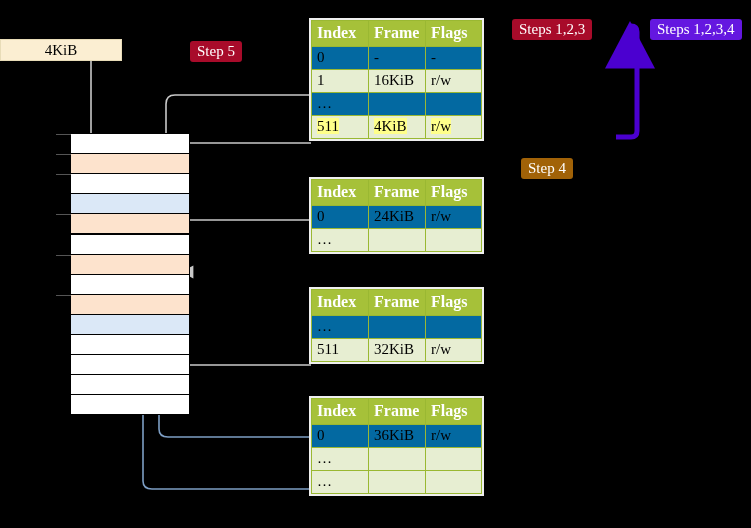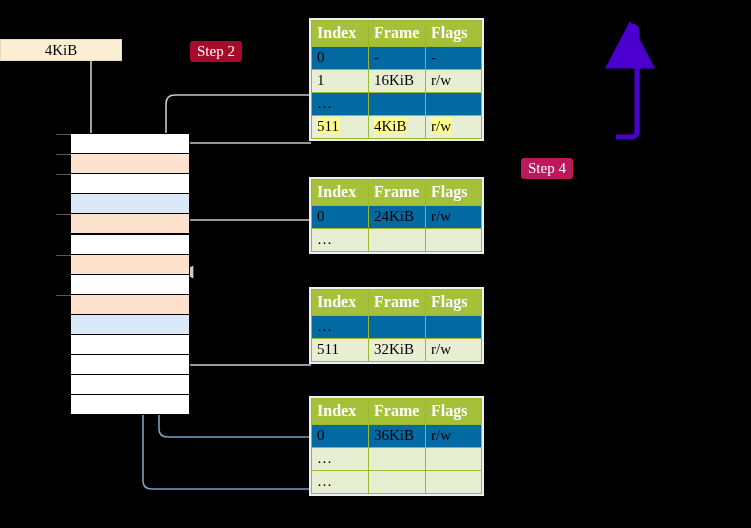--- a/index.html
+++ b/index.html
@@ -117,22 +117,24 @@
       <div class="memrow" style="top: 160.8px; height: 21.1px; background: rgb(253, 227, 205);">
         <div class="memtick" style="top: 0px;"></div>
       </div>
       <div class="memrow" style="top: 180.9px; height: 21.1px; background: rgb(219, 232, 247);"></div>
       <div class="memrow" style="top: 201px; height: 21.1px; background: rgb(255, 255, 255);"></div>
       <div class="memrow" style="top: 221.1px; height: 21.1px; background: rgb(255, 255, 255);"></div>
       <div class="memrow" style="top: 241.2px; height: 21.1px; background: rgb(255, 255, 255);"></div>
       <div class="memrow" style="top: 261.3px; height: 21.1px; background: rgb(255, 255, 255);"></div>
     </div>
 
-  <div class="badge" id="step0" style="background: rgb(168, 11, 42);">Step 2</div>
-  <div class="badge" id="step4" style="background: #be185d;">Step 4</div>
+  <div class="badge" id="step0" style="background: rgb(168, 11, 42);">Step 5</div>
+  <div class="badge" id="step123" style="background: rgb(168, 11, 42);">Steps 1,2,3</div>
+  <div class="badge" id="step1234" style="background: rgb(100, 23, 224);">Steps 1,2,3,4</div>
+  <div class="badge" id="step4" style="background: #a16207;">Step 4</div>
 
   <table class="ptable" id="t1">
       <thead>
         <tr>
           <th class="c0">Index</th>
           <th class="c1">Frame</th>
           <th class="c2">Flags</th>
         </tr>
       </thead>
       <tbody>

